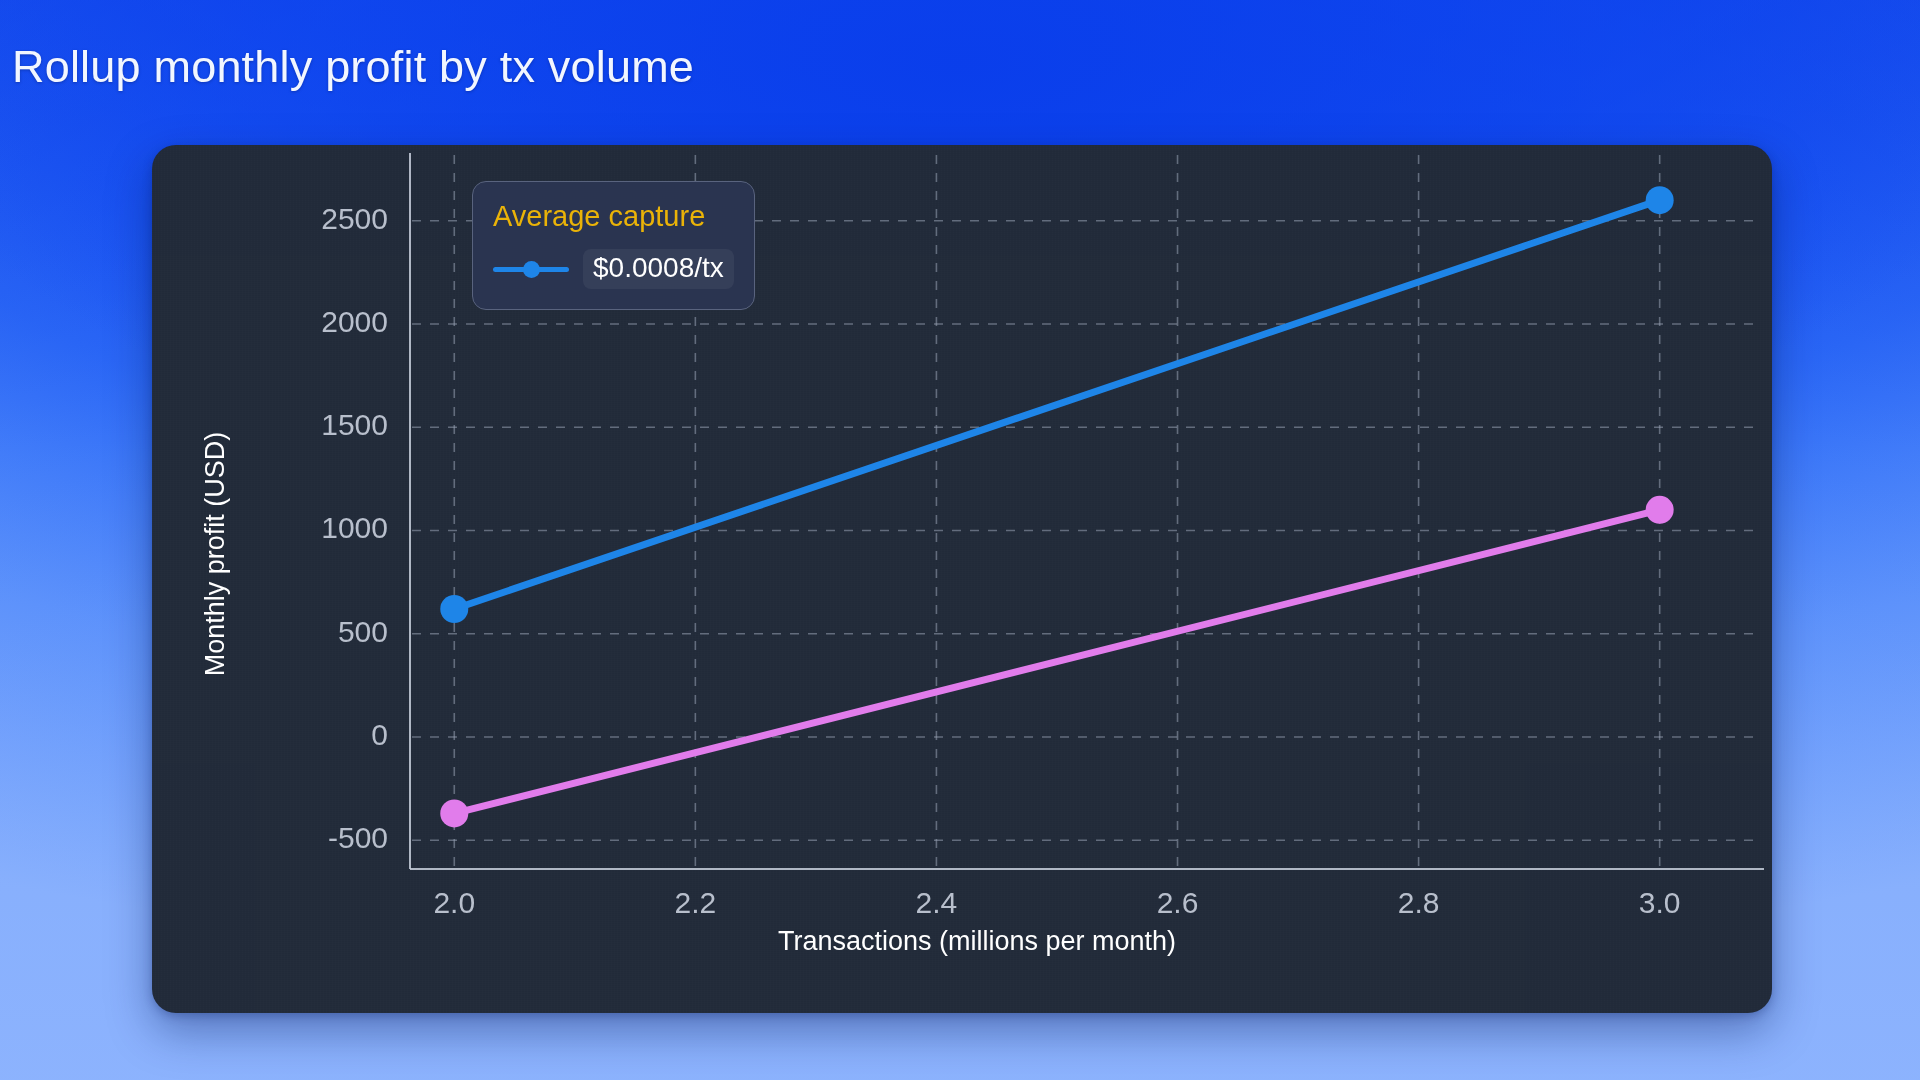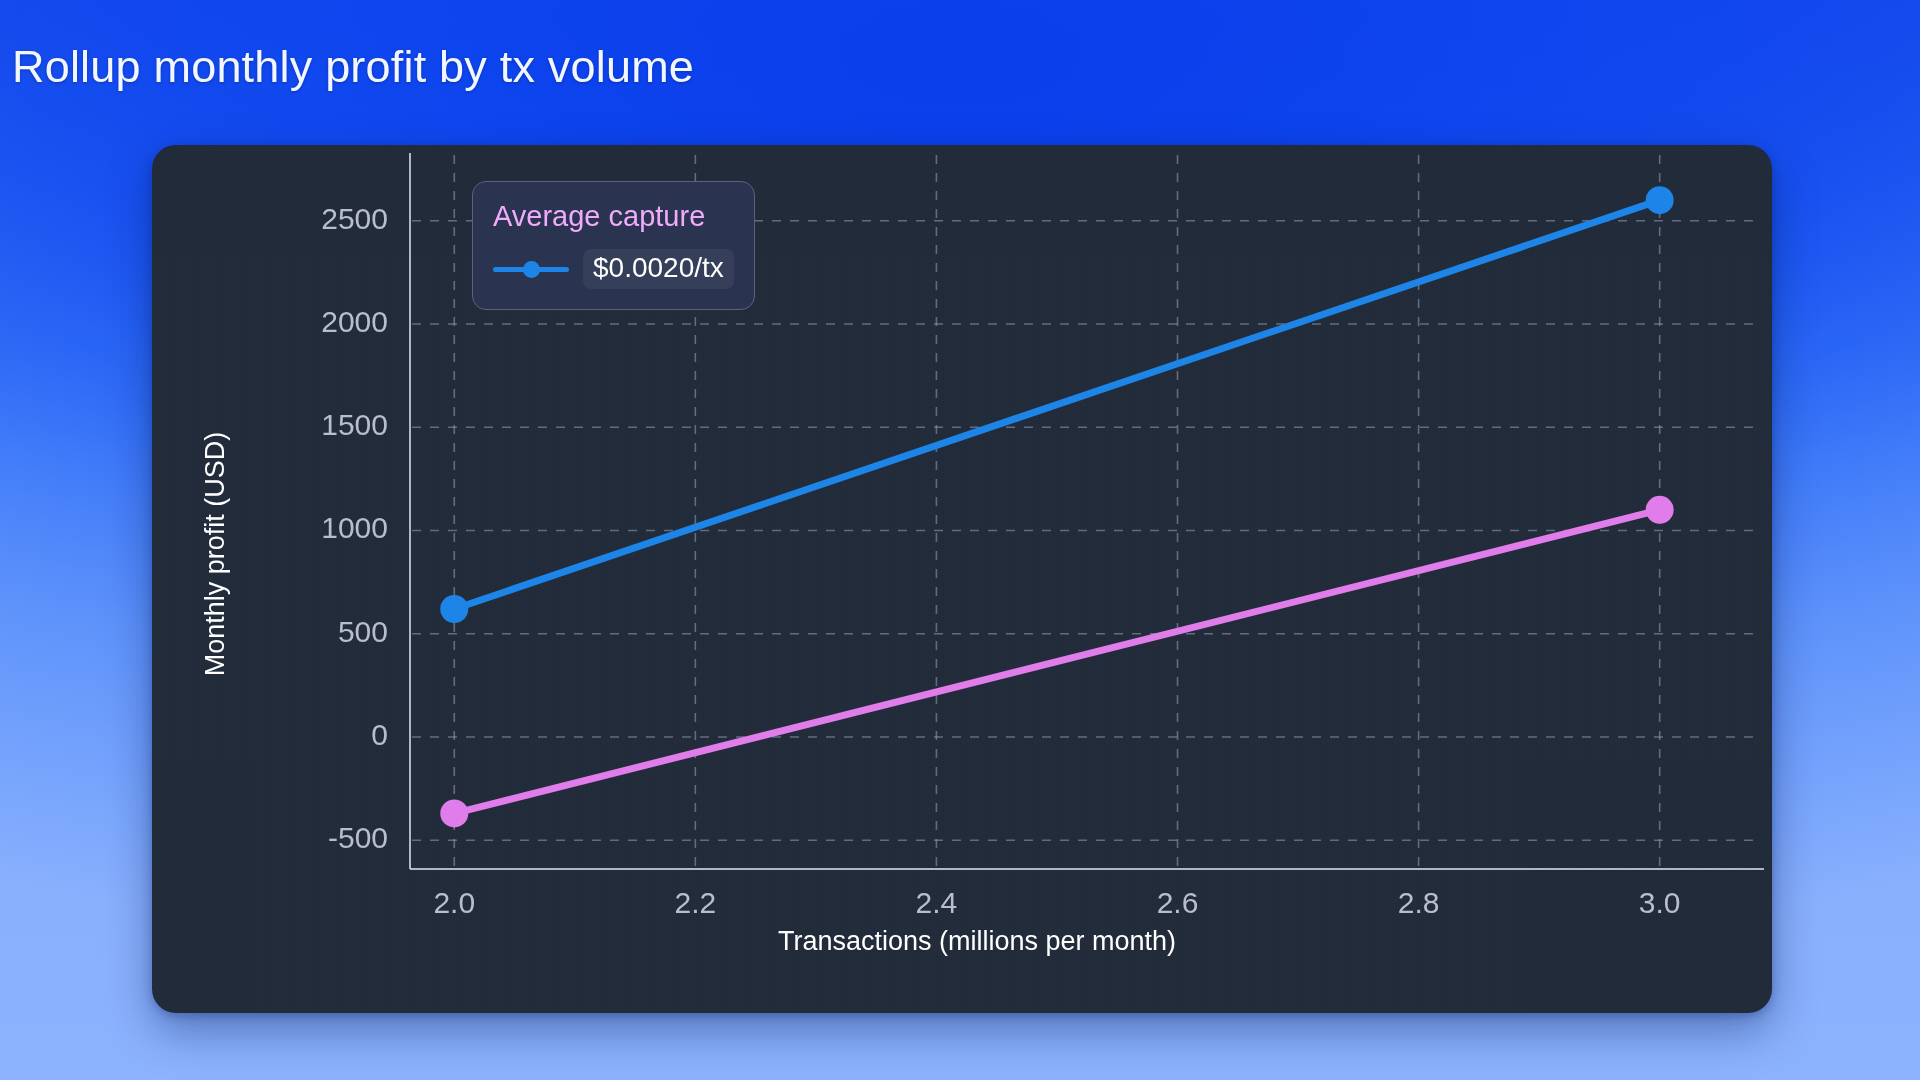--- a/index.html
+++ b/index.html
@@ -102,21 +102,21 @@
     top: 36px;
     width: 283px;
     background: #2a3category;
     background-color: #2a3450;
     border: 1.5px solid #59637e;
     border-radius: 14px;
     padding: 18px 20px 20px 20px;
     box-sizing: border-box;
   }
   .legend-title {
-    color: #f0abfc;
+    color: #eab308;
     font-size: 29px;
     font-weight: 400;
     margin-bottom: 16px;
     white-space: nowrap;
   }
   .legend-row {
     display: flex;
     align-items: center;
     gap: 14px;
     margin-bottom: 14px;
@@ -216,16 +216,16 @@
 
   <div class="legend-box">
     <div class="legend-title">Average capture</div>
 
 
     <div class="legend-row">
       <span class="legend-swatch">
         <span class="bar" id="lg-bar-1" style="background: rgb(30, 133, 232);"></span>
         <span class="dot" id="lg-dot-1" style="background: rgb(30, 133, 232);"></span>
       </span>
-      <span class="legend-label">$0.0020/tx</span>
+      <span class="legend-label">$0.0008/tx</span>
     </div>
   </div>
 </div>
 
 </body></html>

